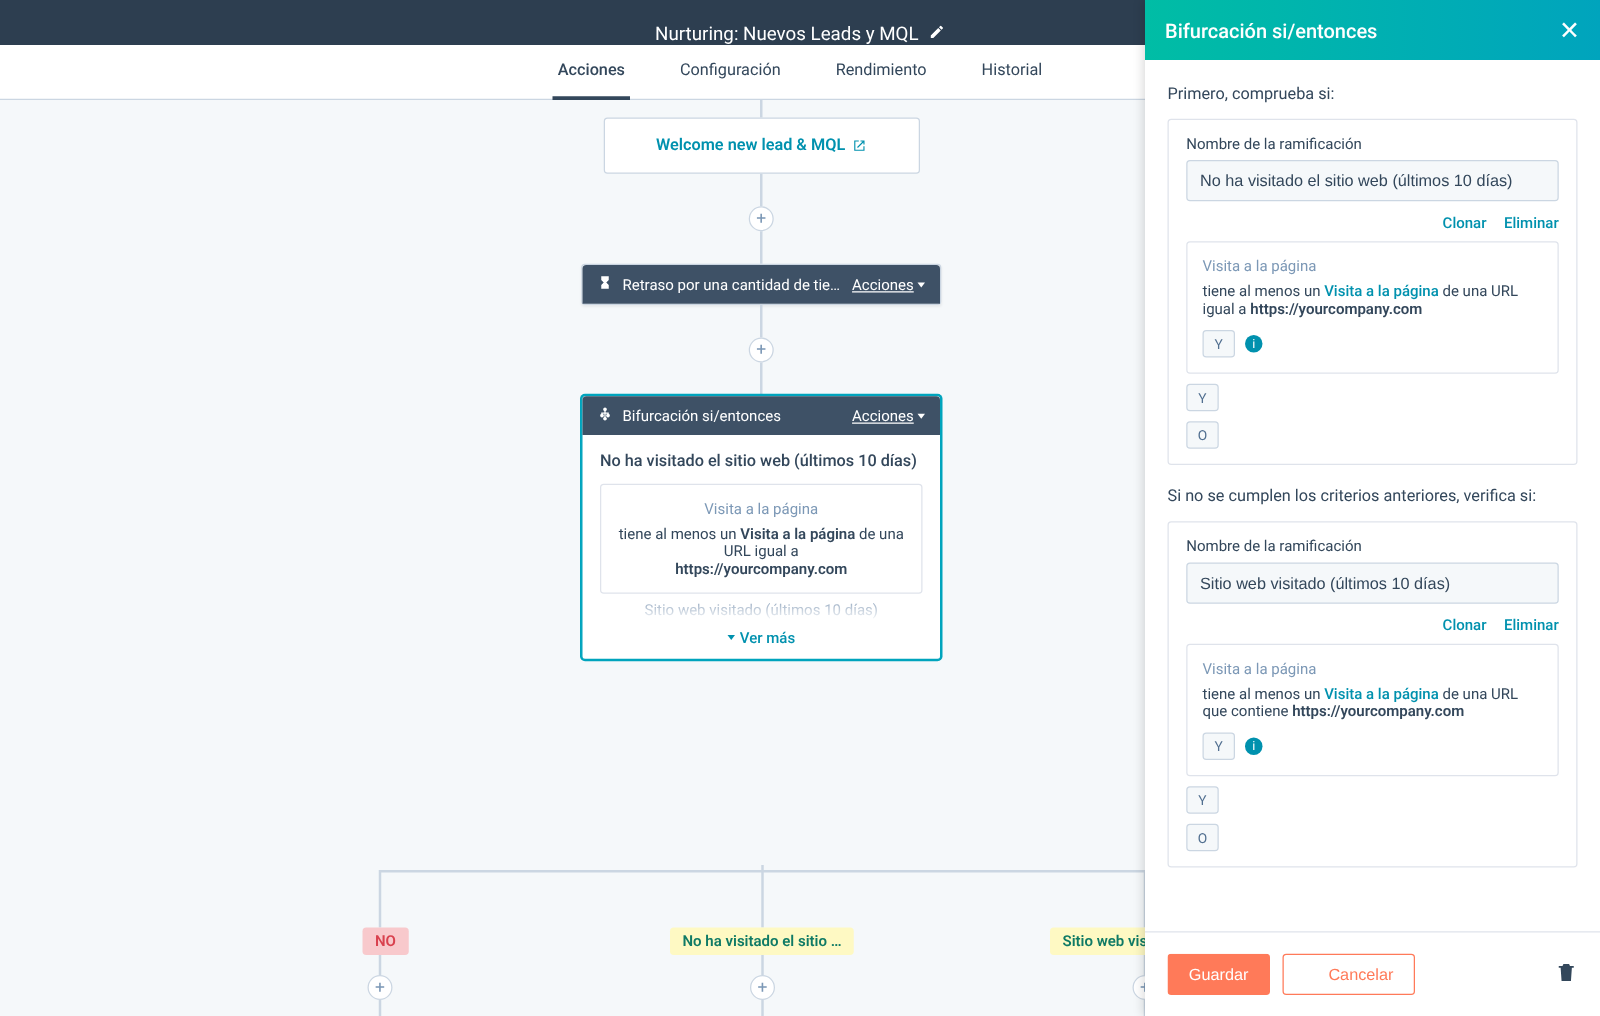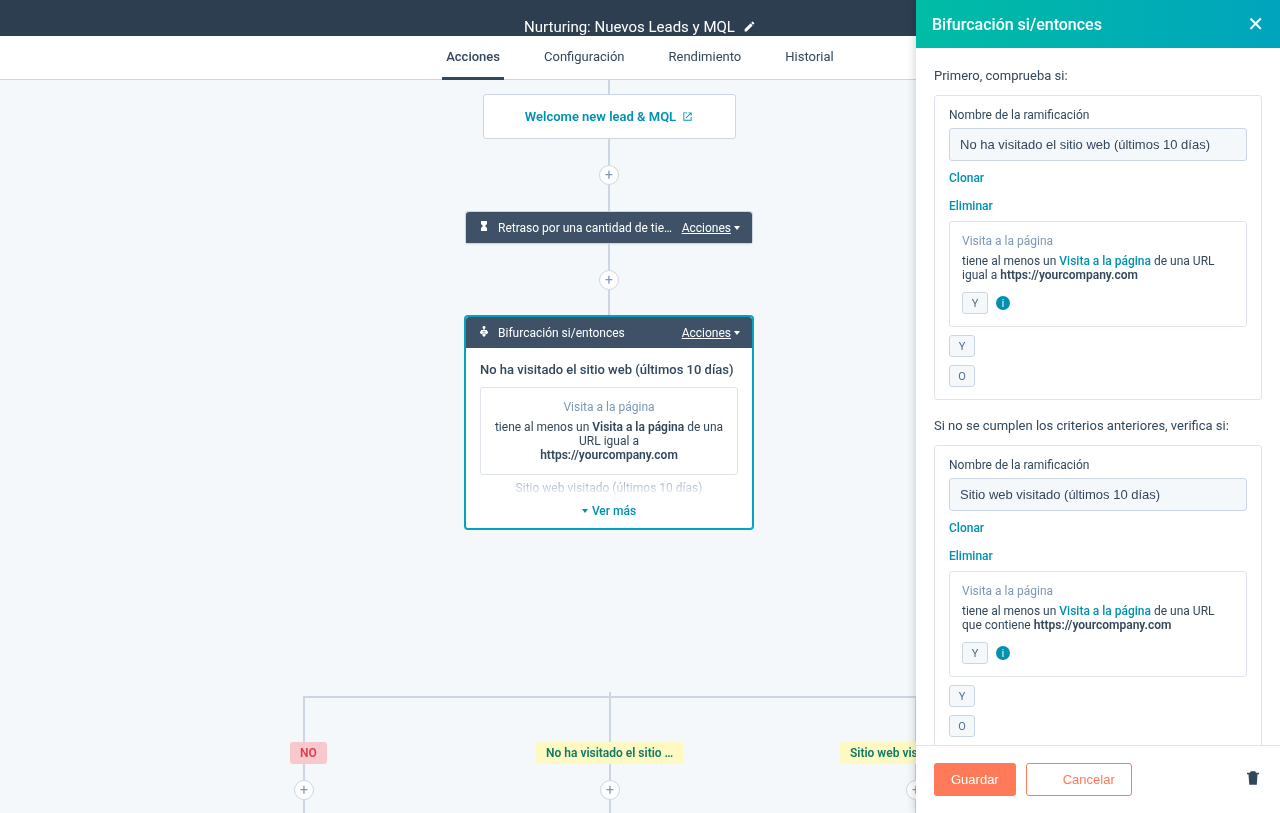--- a/index.html
+++ b/index.html
@@ -44,21 +44,21 @@
 .badge-green { background: #fef9c3; color: #0f7a65; }
 .sidebar { position: absolute; top: 0; right: 0; width: 364px; height: 813px; background: #fff; display: flex; flex-direction: column; box-shadow: -2px 0 8px rgba(0,0,0,0.15); }
 .sidebar-header { height: 48px; background: linear-gradient(90deg, #00bda5, #00a4bd); color: #fff; display: flex; align-items: center; padding: 0 16px; font-size: 16px; font-weight: 500; }
 .sidebar-header .spacer { flex: 1; }
 .close-btn { cursor: pointer; font-size: 20px; }
 .sidebar-body { flex: 1; overflow-y: auto; padding: 20px 18px 10px; }
 .section-label { font-size: 13px; font-weight: 400; color: #33475b; margin-bottom: 12px; }
 .branch-group { border: 1px solid #dfe3eb; border-radius: 3px; padding: 12px 14px 12px; margin-bottom: 18px; }
 .input-label { font-size: 12px; color: #33475b; margin-bottom: 6px; }
 .text-input { width: 100%; border: 1px solid #cbd6e2; border-radius: 3px; padding: 8px 10px; font-size: 13px; color: #33475b; background: #f5f8fa; }
-.branch-actions { display: flex; gap: 14px; justify-content: flex-end; margin: 10px 0 8px; flex-direction: column; }
+.branch-actions { display: flex; gap: 14px; justify-content: flex-end; margin: 10px 0 8px; }
 .link-action { color: #0091ae; font-size: 12px; font-weight: 500; cursor: pointer; }
 .criteria-box { border: 1px solid #dfe3eb; border-radius: 3px; padding: 12px; font-size: 12px; }
 .criteria-box .cb-label { color: #7c98b6; margin-bottom: 6px; }
 .criteria-box .cb-link { color: #0091ae; font-weight: 500; }
 .criteria-box .cb-bold { font-weight: 600; }
 .chiprow { display: flex; align-items: center; gap: 8px; margin-top: 10px; }
 .chip { border: 1px solid #cbd6e2; background: #f5f8fa; border-radius: 3px; width: 26px; height: 22px; display: flex; align-items: center; justify-content: center; font-size: 11px; color: #516f90; cursor: pointer; }
 .info-icon { width: 14px; height: 14px; border-radius: 50%; background: #0091ae; color: #fff; font-size: 10px; display: flex; align-items: center; justify-content: center; }
 .chiprow.standalone { margin: 8px 0 0; }
 .sidebar-footer { height: 68px; border-top: 1px solid #dfe3eb; display: flex; align-items: center; padding: 0 18px; gap: 10px; }

